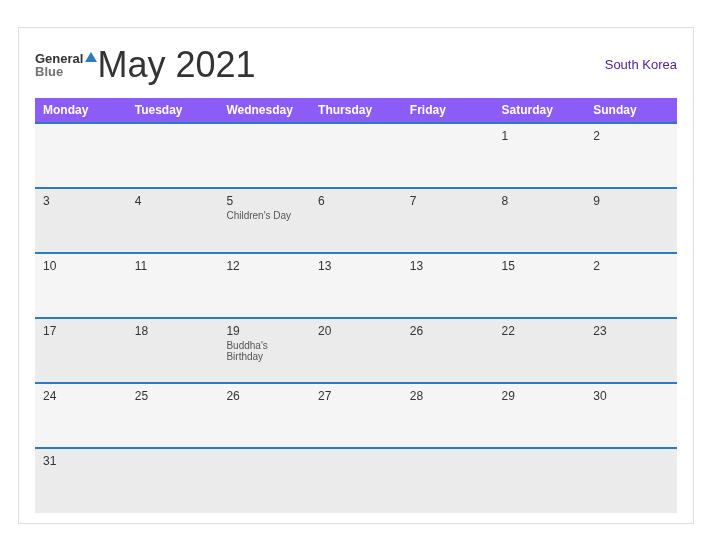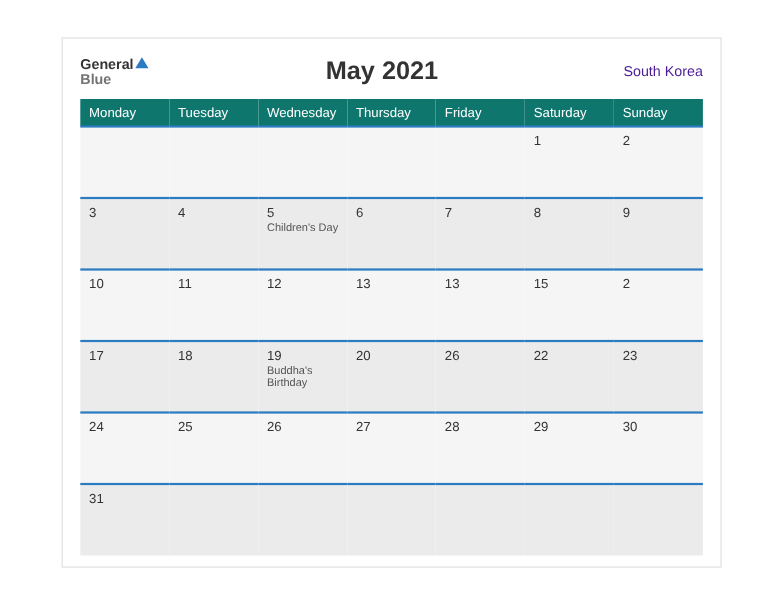--- a/index.html
+++ b/index.html
@@ -6,21 +6,21 @@
     body {
       font-family: Arial, sans-serif;
       background: #fff;
       width: 712px;
       height: 550px;
       display: flex;
       align-items: center;
       justify-content: center;
     }
     .calendar-wrapper {
-      width: 600px;
+      width: 676px;
       background: #fff;
       border: 1px solid #ddd;
       padding: 16px 16px 10px 16px;
     }
     .calendar-header {
       display: flex;
       align-items: center;
       justify-content: space-between;
       margin-bottom: 12px;
     }
@@ -53,41 +53,41 @@
     .logo-text {
       display: flex;
       flex-direction: column;
       align-items: flex-start;
     }
     .logo-row1 {
       display: flex;
       align-items: center;
     }
     .month-title {
-      font-size: 23px;
-      color: #333;
-      font-weight: bold;
-      text-align: center;
+      font-size: 36px;
+      color: #333;
+      font-weight: normal;
+      text-align: left;
       flex: 1;
     }
     .country-label {
       font-size: 13px;
       color: #4c1d95;
       text-align: right;
       min-width: 80px;
     }
     .calendar-grid {
       width: 100%;
       border-collapse: collapse;
     }
     .calendar-grid th {
-      background-color: #0f766e;
+      background-color: #8b5cf6;
       color: #fff;
       font-size: 12px;
-      font-weight: normal;
+      font-weight: bold;
       padding: 5px 8px;
       text-align: left;
       border: none;
     }
     .calendar-grid td {
       vertical-align: top;
       padding: 5px 8px;
       font-size: 12px;
       color: #333;
       width: calc(100% / 7);

